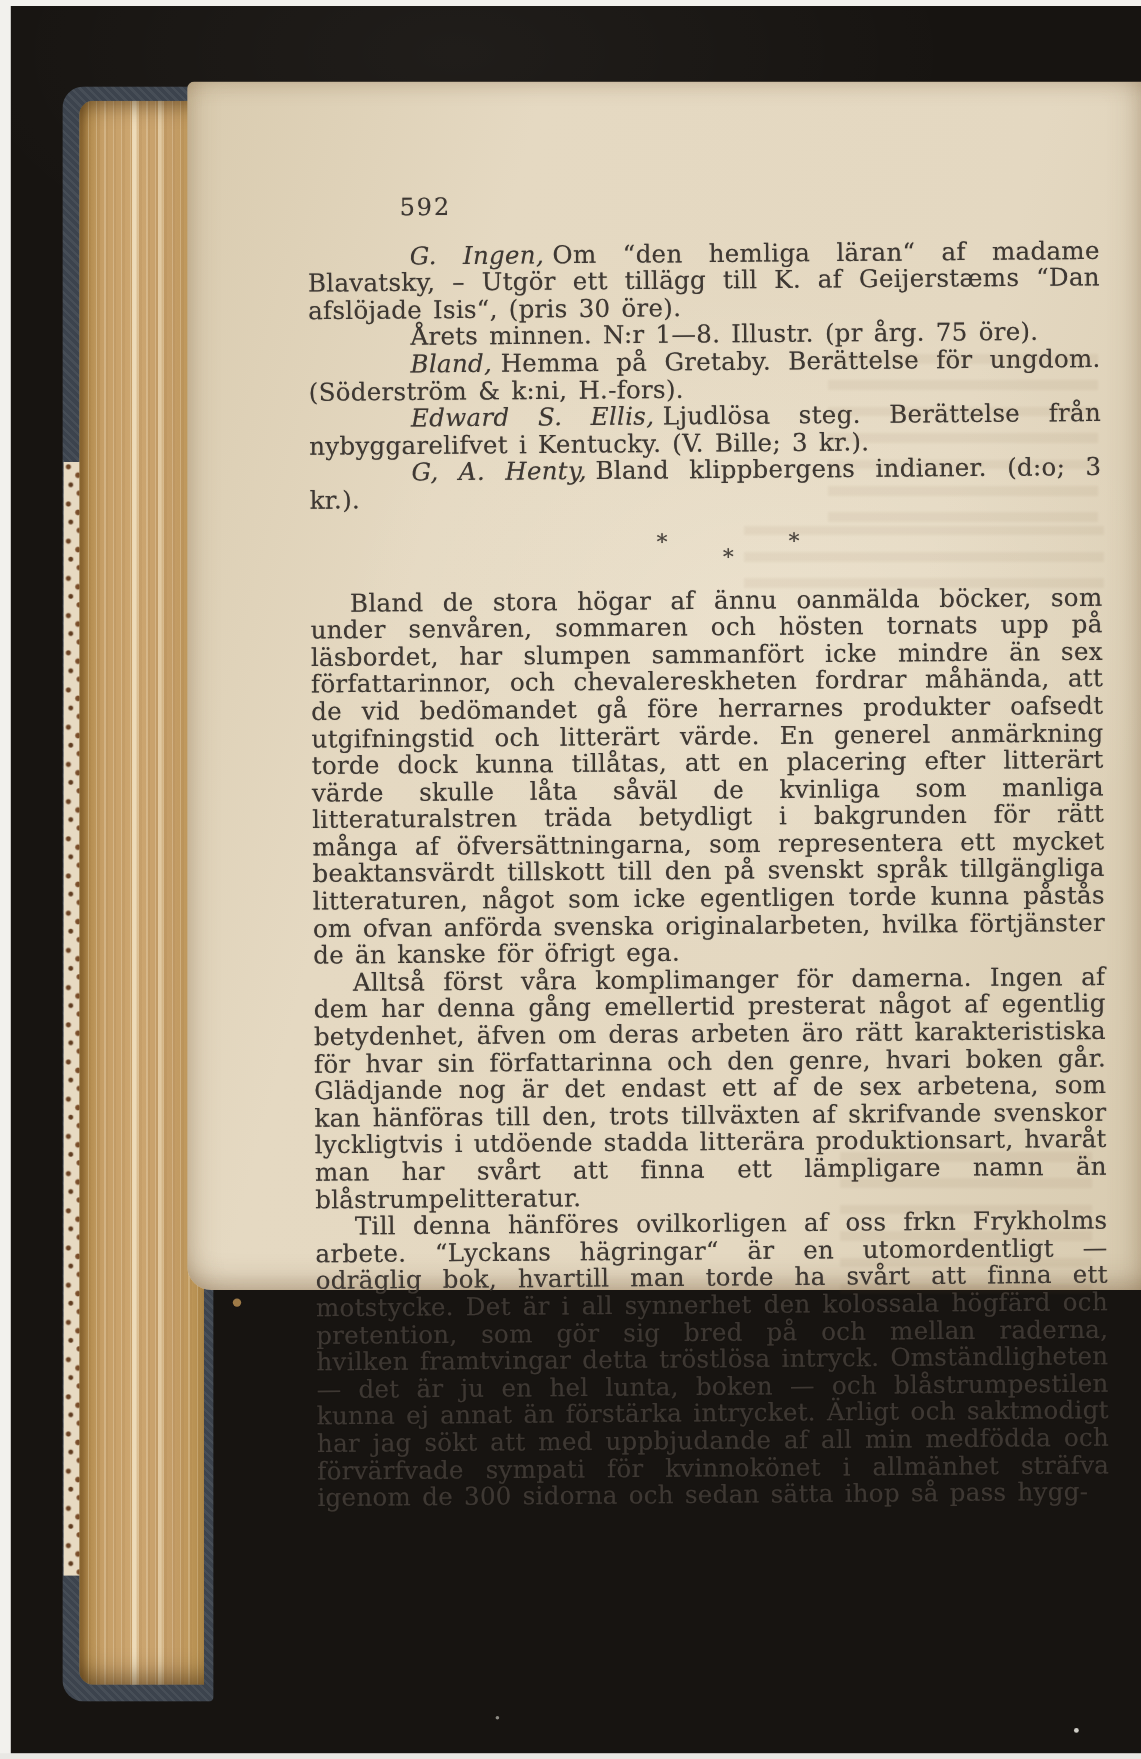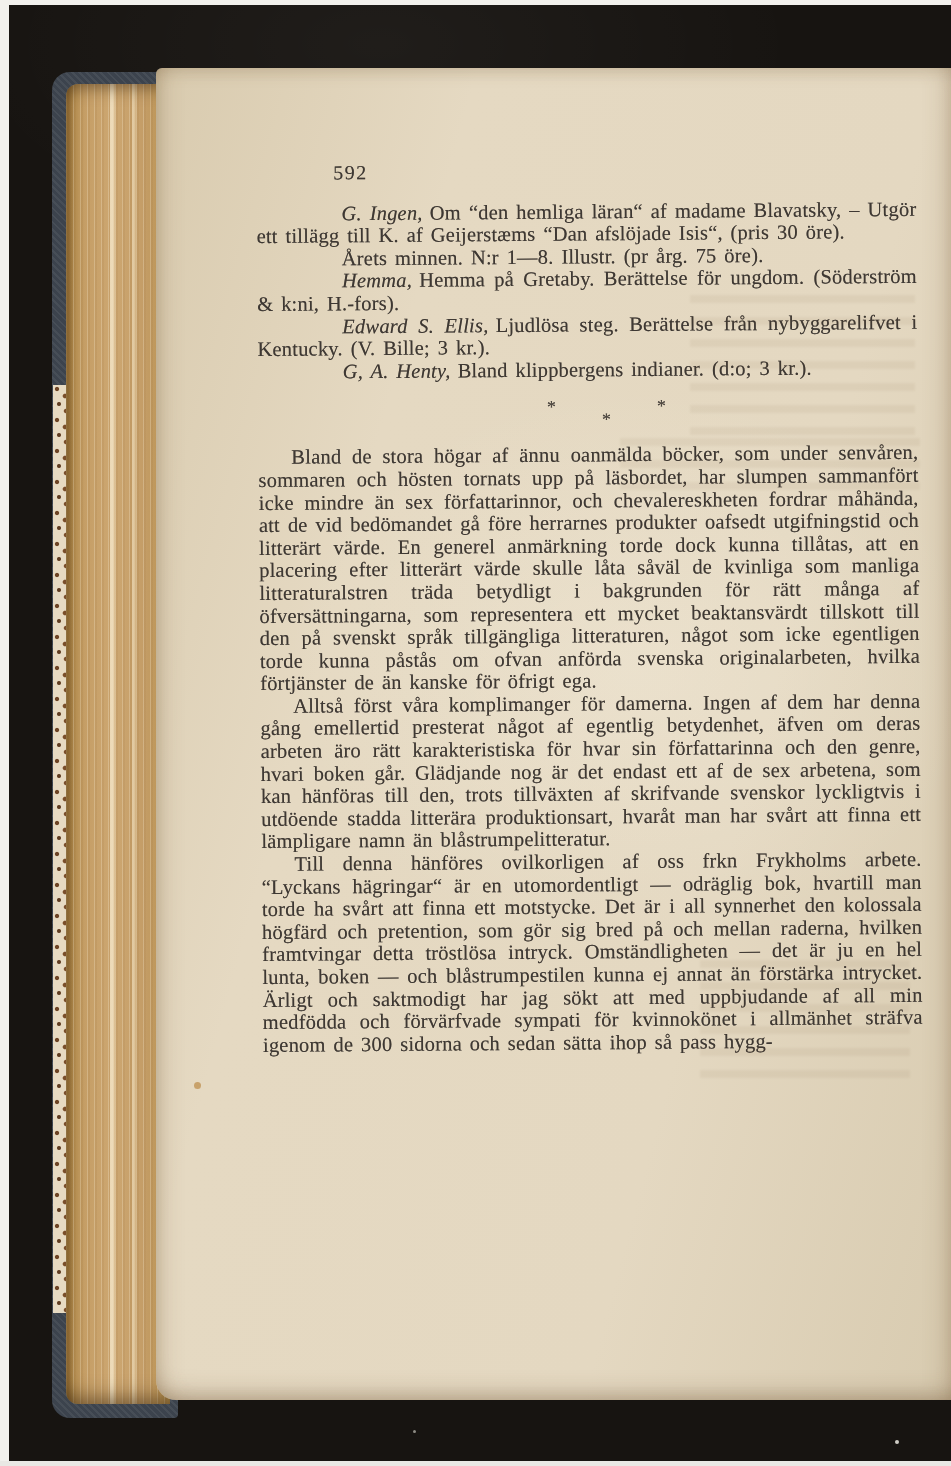--- a/index.html
+++ b/index.html
@@ -55,32 +55,31 @@
       linear-gradient(90deg, transparent 0 44px, rgba(248,236,208,0.75) 44px 47px, transparent 50px 66px, rgba(243,229,198,0.6) 66px 68px, transparent 71px),
       repeating-linear-gradient(90deg, rgba(255,250,235,0.22) 0 1px, rgba(140,100,50,0.10) 1px 3px, transparent 3px 7px),
       linear-gradient(90deg, #a8813f 0%, #c59e66 18%, #cda771 45%, #c49d67 75%, #b9924f 100%);
     border-radius: 12px 0 0 12px;
     box-shadow: inset 0 14px 16px -10px rgba(60,40,15,0.55), inset 0 -18px 20px -12px rgba(60,40,15,0.6);
     z-index: 3;
   }
 
   
   .page {
-    left: 156px; top: 68px; width: 795px; height: 1332px;
+    left: 156px; top: 68px; width: 795px; height: 1007px;
     background:
       radial-gradient(ellipse 500px 400px at 60% 45%, rgba(255,250,238,0.25), transparent 70%),
       linear-gradient(105deg, #d9cbaf 0%, #e5d9c2 28%, #e4d8c1 68%, #d8cbb0 100%);
     border-radius: 6px 0 0 20px;
     box-shadow:
       inset 16px 0 24px -14px rgba(120,90,50,0.35),
       inset -16px 0 26px -14px rgba(110,80,45,0.30),
       inset 0 -18px 26px -16px rgba(95,65,35,0.40),
       inset 0 14px 20px -14px rgba(110,80,45,0.22);
     z-index: 4;
-    font-family: Liberation Serif, serif;
   }
 
   
   .text-block {
     position: absolute; left: 100px; top: 94px; width: 660px;
     transform: rotate(-0.45deg); transform-origin: 0 0;
     color: #3e3833;
     font-size: 20.5px; line-height: 22.6px;
     text-shadow: 0 0 0.6px rgba(62,56,51,0.55);
     word-spacing: 2.5px; letter-spacing: 0.2px;
@@ -131,21 +130,21 @@
       <div class="page-number">592</div>
 
       <section class="catalog">
         <p>
           <span class="entry-author">G. Ingen,</span><span>Om “den hemliga läran“ af madame Blavatsky, – Utgör ett tillägg till K. af Geijerstæms “Dan afslöjade Isis“, (pris 30 öre).</span>
         </p>
         <p>
           <span class="entry-author"></span><span>Årets minnen. N:r 1—8. Illustr. (pr årg. 75 öre).</span>
         </p>
         <p>
-          <span class="entry-author">Hemma,</span><span>Hemma på Gretaby. Berättelse för ungdom. (Söderström &amp; k:ni, H.-fors).</span>
+          <span class="entry-author">Bland,</span><span>Hemma på Gretaby. Berättelse för ungdom. (Söderström &amp; k:ni, H.-fors).</span>
         </p>
         <p>
           <span class="entry-author">Edward S. Ellis,</span><span>Ljudlösa steg. Berättelse från nybyggarelifvet i Kentucky. (V. Bille; 3 kr.).</span>
         </p>
         <p>
           <span class="entry-author">G, A. Henty,</span><span>Bland klippbergens indianer. (d:o; 3 kr.).</span>
         </p>
       </section>
 
       <div class="separator">

